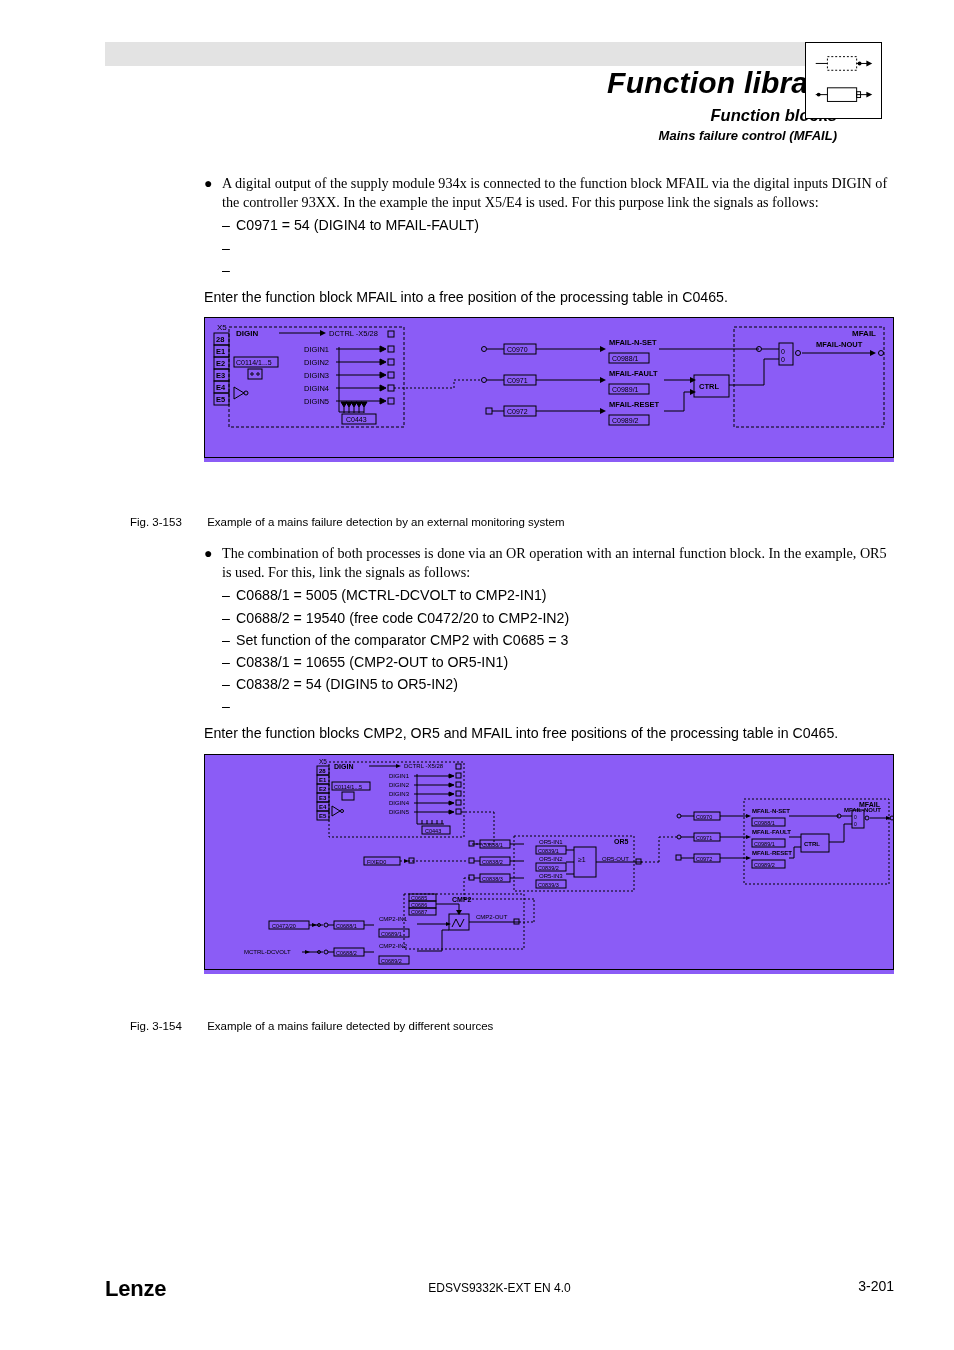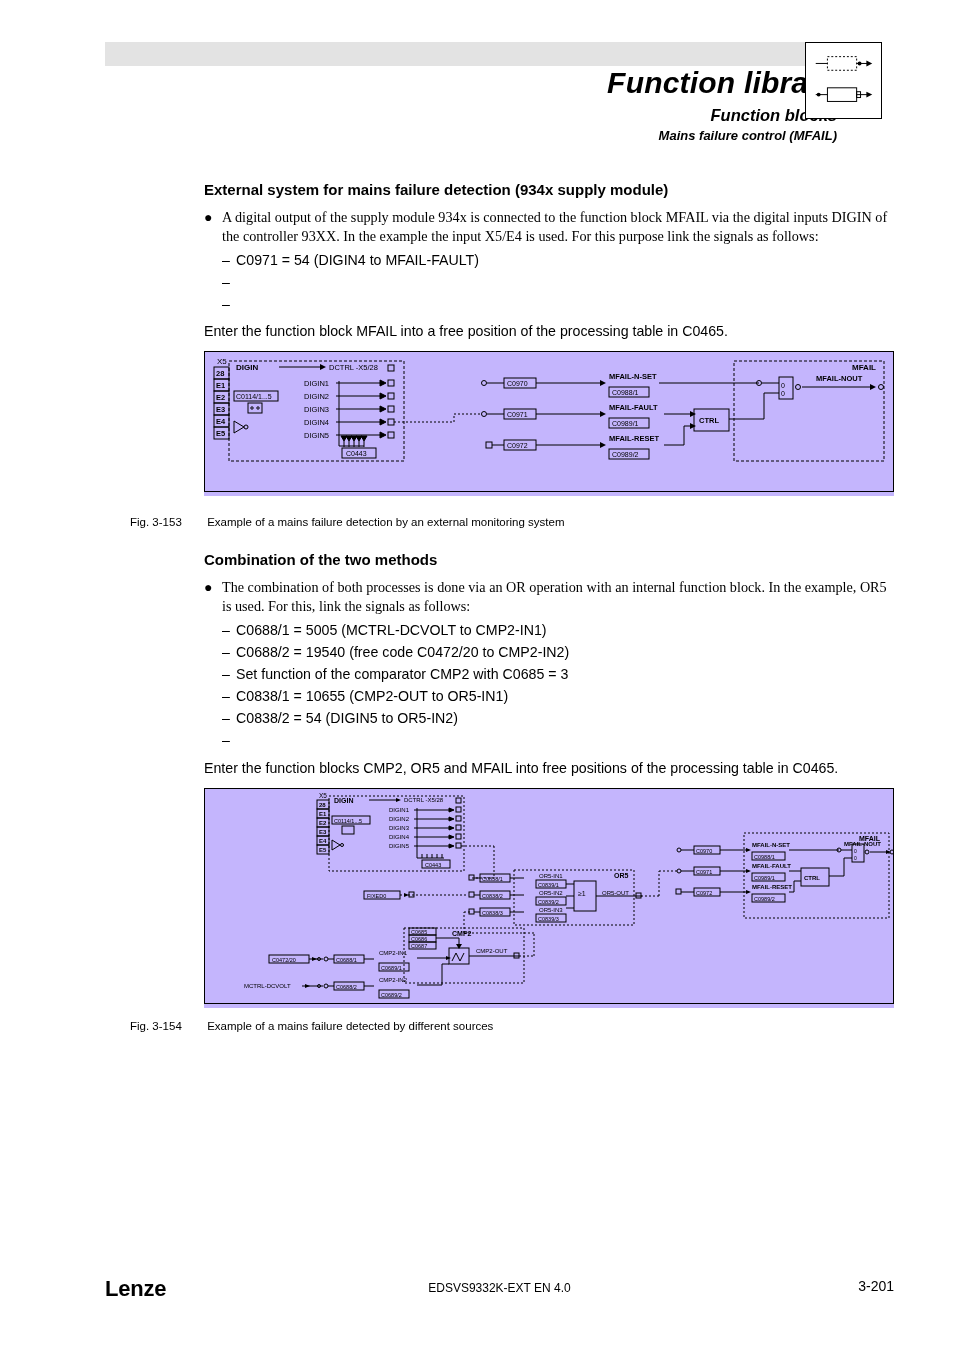--- a/index.html
+++ b/index.html
@@ -94,21 +94,21 @@
     position: absolute;
     left: 130px;
     right: 60px;
     font-size: 11.5px;
   }
   .fig-row .fig-num { display: inline-block; width: 74px; }
   .fig-row .fig-cap { }
   .diagram {
     border: 0;
     margin: 10px 0 6px 0;
-    background: #c4b5fd;
+    background: #8b5cf6;
   }
   .diagram svg { display: block; }
   .footer {
     position: absolute;
     bottom: 48px;
     left: 105px;
     right: 60px;
     font-size: 13px;
   }
   .footer-brand {
@@ -154,21 +154,20 @@
       <circle cx="13" cy="53" r="2" fill="#000"></circle>
       <line x1="52" y1="53" x2="66" y2="53" stroke="#000"></line>
       <rect x="52" y="50" width="4" height="6" fill="none" stroke="#000"></rect>
       <path d="M62 50 L68 53 L62 56 Z" fill="#000"></path>
     </svg>
   </div>
 </div>
 
 <div class="content">
 
-  <div class="h2">External system for mains failure detection (934x supply module)</div>
   <div class="bullet">
     <div class="dot">●</div>
     <div class="btxt">A digital output of the supply module 934x is connected to the function block MFAIL via the digital inputs DIGIN of the controller 93XX. In the example the input X5/E4 is used. For this purpose link the signals as follows:</div>
   </div>
   <div class="dash">
       <div class="d">–</div>
       <div>C0971 = 54 (DIGIN4 to MFAIL-FAULT)</div>
     </div>
   <div class="dash">
       <div class="d">–</div>
@@ -331,21 +330,20 @@
     </svg>
   </div>
 </div>
 
 <div class="fig-row" style="top:516px">
   <span class="fig-num">Fig. 3-153</span>
   <span class="fig-cap">Example of a mains failure detection by an external monitoring system</span>
 </div>
 
 <div style="position:absolute;top:540px;left:204px;right:60px;font-size:14.2px;line-height:1.35">
-  <div class="h2">Combination of the two methods</div>
   <div class="bullet">
     <div class="dot">●</div>
     <div class="btxt">The combination of both processes is done via an OR operation with an internal function block. In the example, OR5 is used. For this, link the signals as follows:</div>
   </div>
   <div class="dash">
       <div class="d">–</div>
       <div>C0688/1 = 5005 (MCTRL-DCVOLT to CMP2-IN1)</div>
     </div>
   <div class="dash">
       <div class="d">–</div>

